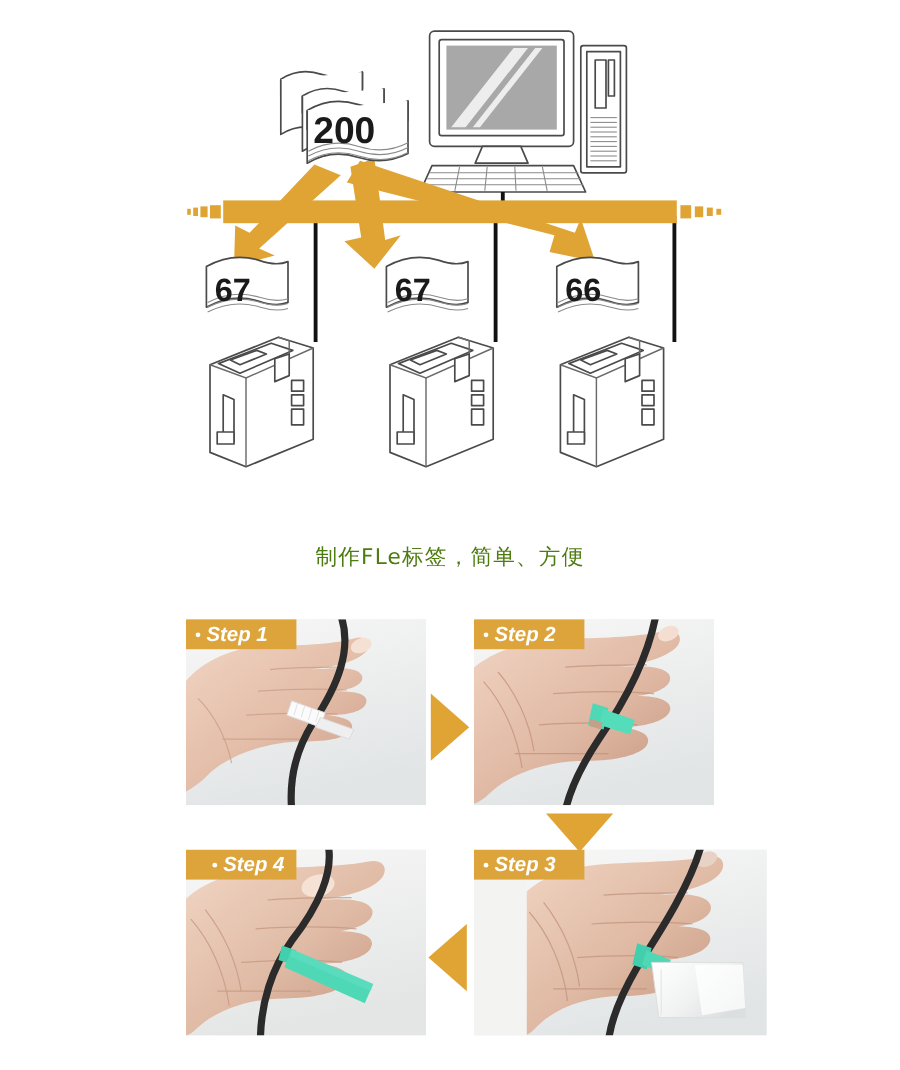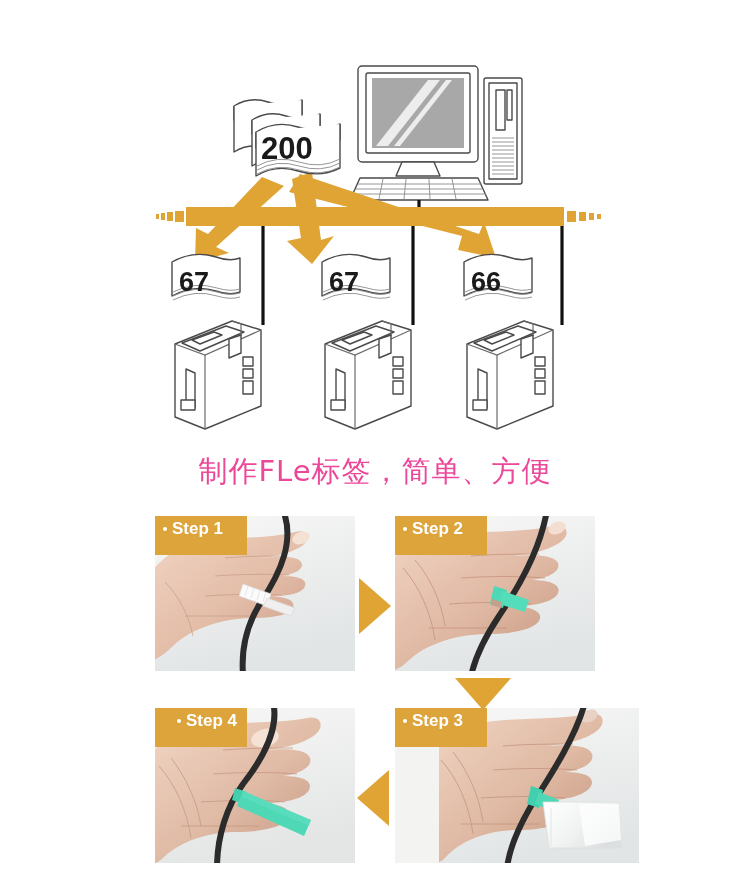--- a/index.html
+++ b/index.html
@@ -21,35 +21,34 @@
     background: #ffffff;
   }
 
   
   #network-diagram {
     position: absolute;
     left: 0;
     top: 0;
     width: 750px;
     height: 430px;
-    margin-top: 40px;
   }
   #network-diagram svg {
     display: block;
   }
 
   
   #caption {
     position: absolute;
     left: 0;
     top: 452px;
     width: 750px;
     text-align: center;
-    font-size: 29px;
-    color: #ec4899;
+    font-size: 18px;
+    color: #4d7c0f;
     letter-spacing: 1px;
     font-family: "DejaVu Sans", "Liberation Sans", sans-serif;
     font-weight: 400;
   }
 
   
   #steps {
     position: absolute;
     left: 155px;
     top: 516px;
@@ -66,32 +65,33 @@
   .step-card svg { display:block; }
   #step-1 { left: 0px;   top: 0px; }
   #step-2 { left: 240px; top: 0px; }
   #step-4 { left: 0px;   top: 192px; text-align: right; }
   #step-3 { left: 240px; top: 192px; padding-left: 44px; }
 
   .step-badge {
     position: absolute;
     left: 0;
     top: 0;
-    height: 39px;
+    height: 25px;
     min-width: 92px;
     background: #dda43c;
     color: #ffffff;
     font-size: 17px;
     font-weight: bold;
     line-height: 25px;
     padding: 0 10px 0 8px;
     box-sizing: border-box;
     white-space: nowrap;
     z-index: 4;
     font-family: "Liberation Sans", sans-serif;
+    font-style: italic;
   }
   .step-badge .dot {
     display: inline-block;
     width: 4px;
     height: 4px;
     background: #ffffff;
     border-radius: 50%;
     vertical-align: 3px;
     margin-right: 5px;
   }

